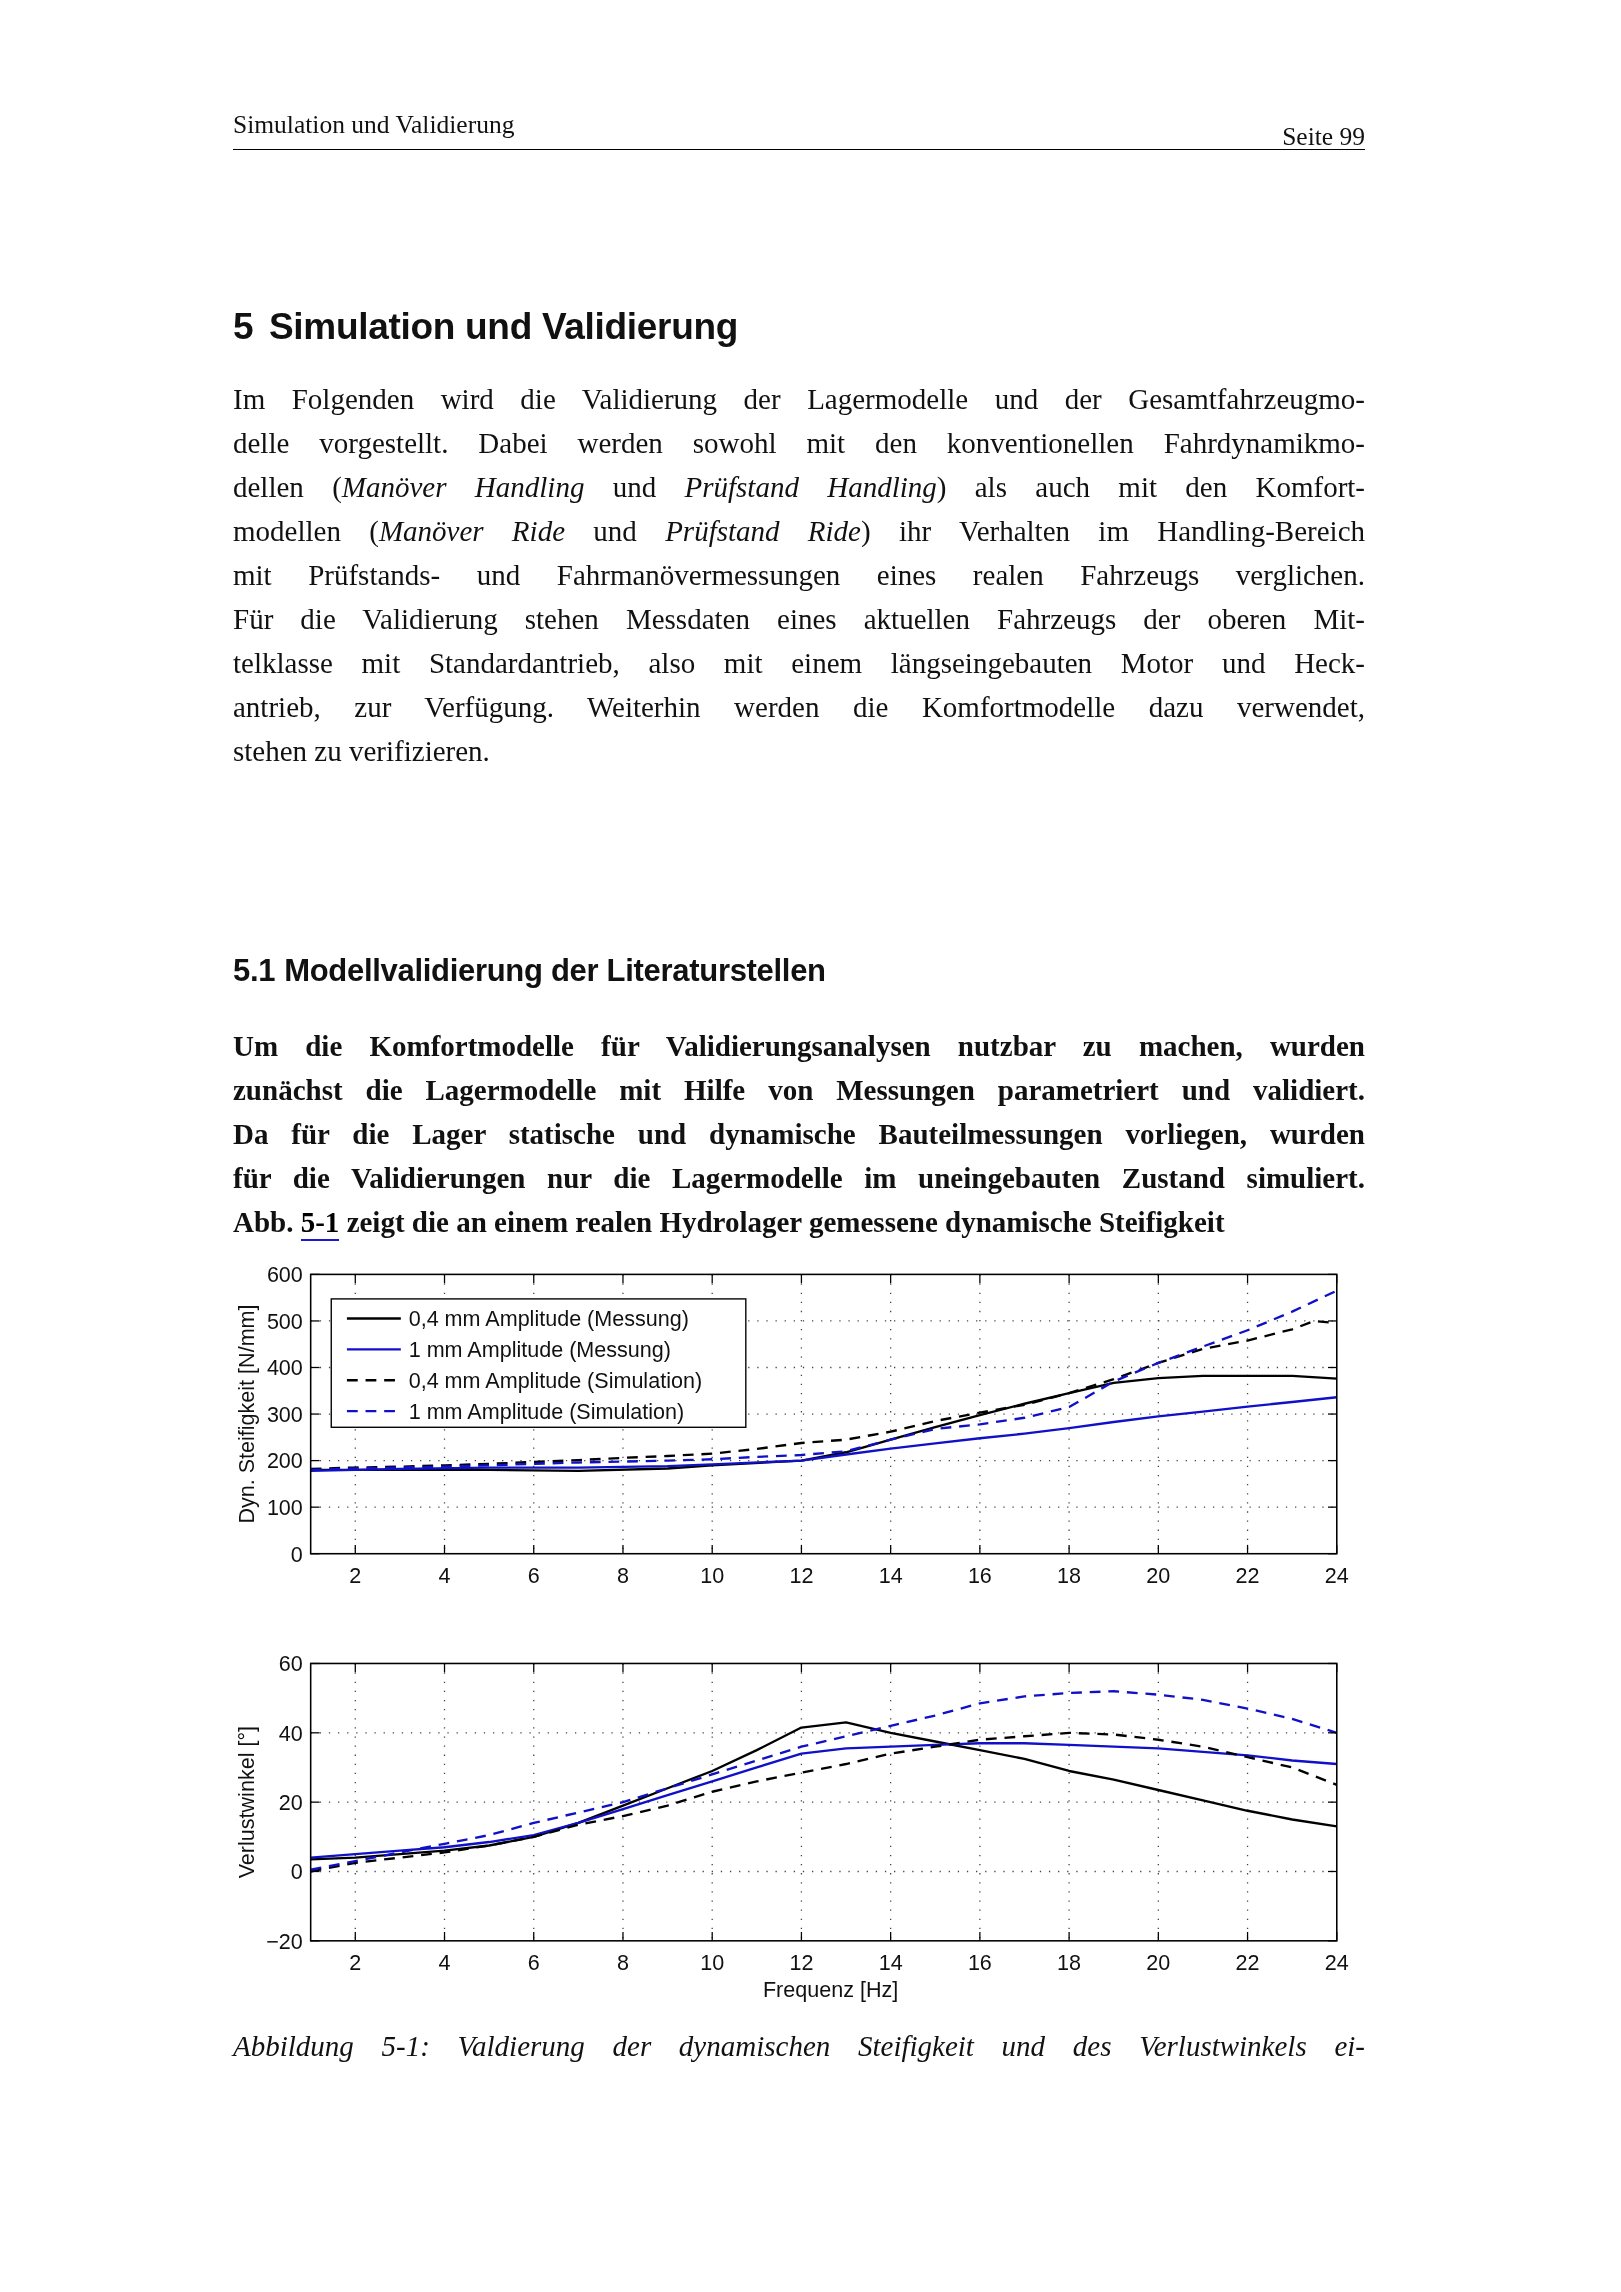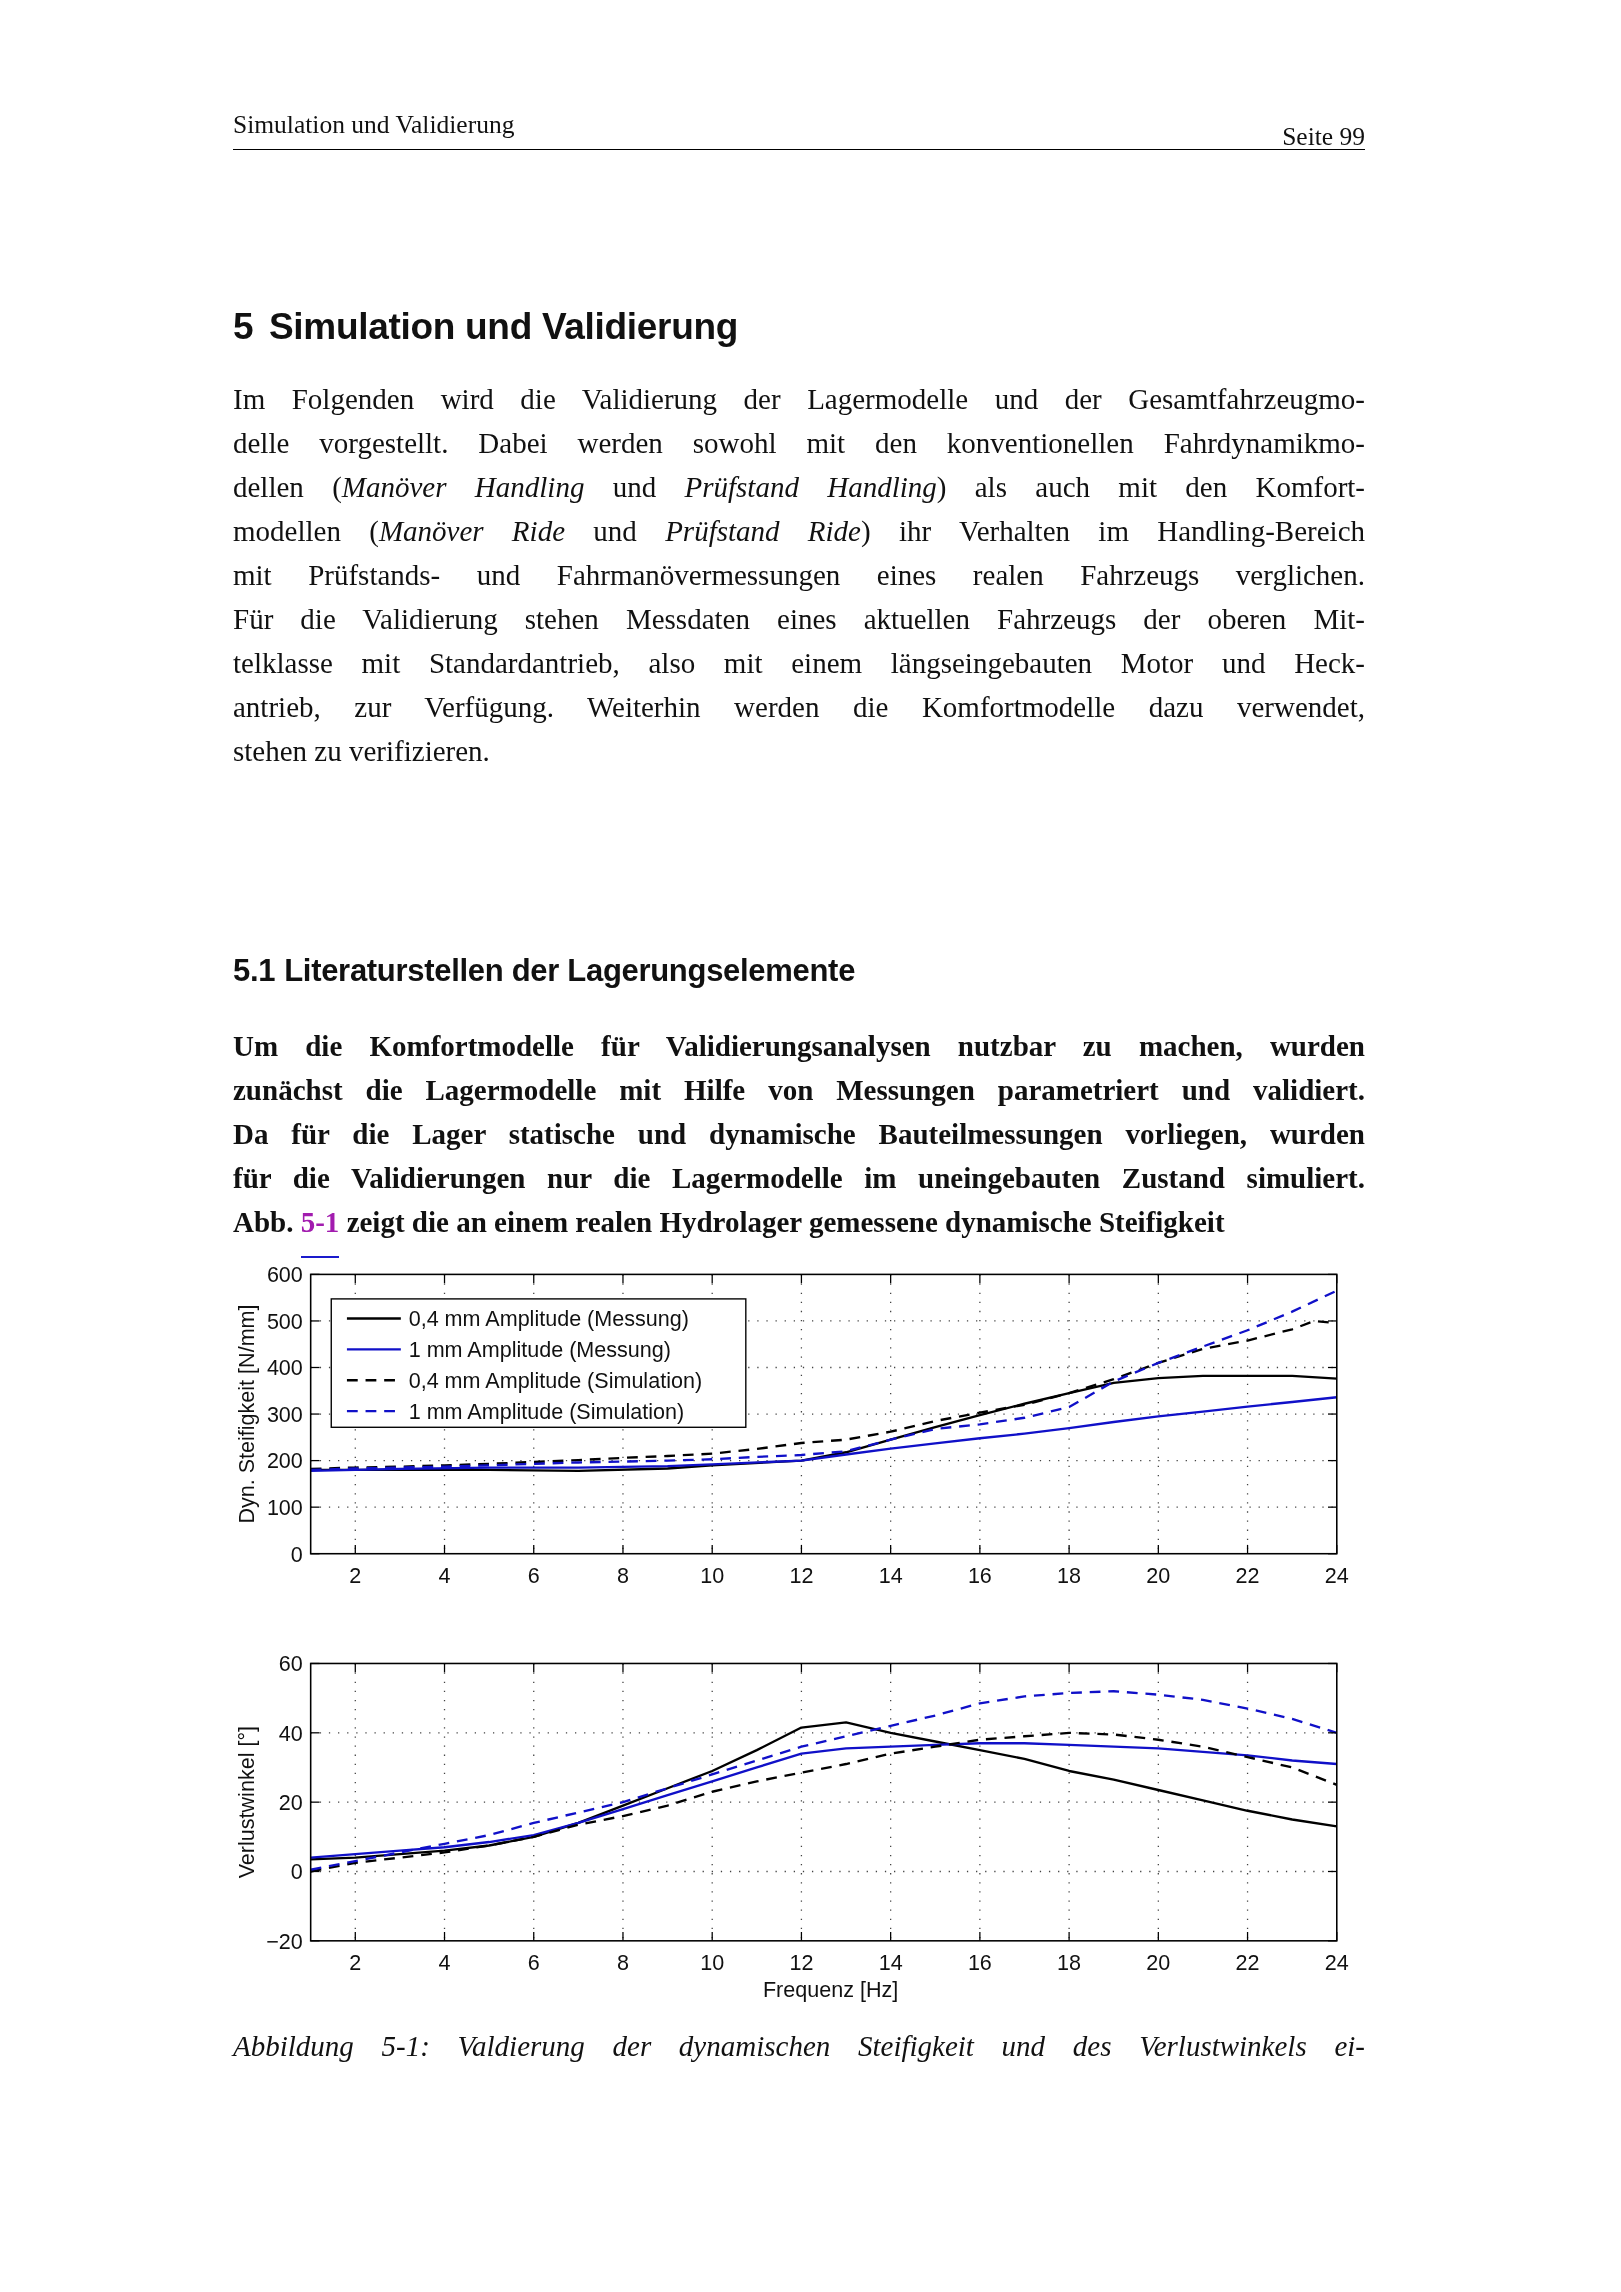--- a/index.html
+++ b/index.html
@@ -10,21 +10,21 @@
   h1.chap { position:absolute; left:233px; top:306px; margin:0; font-family:"Liberation Sans", sans-serif; font-weight:bold; font-size:37px; letter-spacing:-0.3px; }
   h1.chap .num { margin-right:15.7px; }
   h2.sec { position:absolute; left:233px; top:953px; margin:0; font-family:"Liberation Sans", sans-serif; font-weight:bold; font-size:31px; letter-spacing:-0.3px; }
   h2.sec .num { margin-right:9px; }
   .para { position:absolute; left:233px; width:1132px; font-family:"Liberation Serif", serif; font-size:29px; line-height:44px; text-align:justify; }
   .para .line { display:block; text-align:justify; text-align-last:justify; white-space:nowrap; height:44px; }
   .para .line.last { text-align-last:left; }
   .para i { font-style:italic; }
   #para-intro { top:377px; }
   #para-sec { top:1024px;font-weight:bold; }
-  a.figref { color:#a21caf; text-decoration:none; border-bottom:2.9px solid #1a1acc; padding-bottom:18px; }
+  a.figref { color:#000000; text-decoration:none; border-bottom:2.9px solid #1a1acc; padding-bottom:1px; }
   #figure { position:absolute; left:0; top:0; width:1621px; height:2293px; pointer-events:none; }
   #figure svg { position:absolute; left:0; top:0; }
   .caption { position:absolute; left:233px; top:2027px; width:1132px; font-family:"Liberation Serif", serif; font-style:italic; font-size:29px; line-height:39px; }
   .caption .l1 { display:block; text-align:justify; text-align-last:justify; white-space:nowrap; }
   .caption .l2 { display:block; padding-left:216px; white-space:nowrap; }
 </style>
 </head>
 <body>
 
 <div id="running-header">
@@ -42,21 +42,21 @@
     <span class="line"><span>dellen (</span><i>Manöver Handling</i><span> und </span><i>Prüfstand Handling</i><span>) als auch mit den Komfort-</span></span>
     <span class="line"><span>modellen (</span><i>Manöver Ride</i><span> und </span><i>Prüfstand Ride</i><span>) ihr Verhalten im Handling-Bereich</span></span>
     <span class="line"><span>mit Prüfstands- und Fahrmanövermessungen eines realen Fahrzeugs verglichen.</span></span>
     <span class="line"><span>Für die Validierung stehen Messdaten eines aktuellen Fahrzeugs der oberen Mit-</span></span>
     <span class="line"><span>telklasse mit Standardantrieb, also mit einem längseingebauten Motor und Heck-</span></span>
     <span class="line"><span>antrieb, zur Verfügung. Weiterhin werden die Komfortmodelle dazu verwendet,</span></span>
     <span class="line last"><span>stehen zu verifizieren.</span></span>
   </div>
 
 <h2 class="sec">
-  <span class="num">5.1</span><span>Literaturstellen der Lagerungselemente</span>
+  <span class="num">5.1</span><span>Modellvalidierung der Literaturstellen</span>
 </h2>
 
 <div class="para" id="para-sec">
     <span class="line"><span>Um die Komfortmodelle für Validierungsanalysen nutzbar zu machen, wurden</span></span>
     <span class="line"><span>zunächst die Lagermodelle mit Hilfe von Messungen parametriert und validiert.</span></span>
     <span class="line"><span>Da für die Lager statische und dynamische Bauteilmessungen vorliegen, wurden</span></span>
     <span class="line"><span>für die Validierungen nur die Lagermodelle im uneingebauten Zustand simuliert.</span></span>
     <span class="line last"><span>Abb. </span><a class="figref" style="border-bottom-color: rgb(26, 26, 204);">5-1</a><span> zeigt die an einem realen Hydrolager gemessene dynamische Steifigkeit</span></span>
   </div>
 

